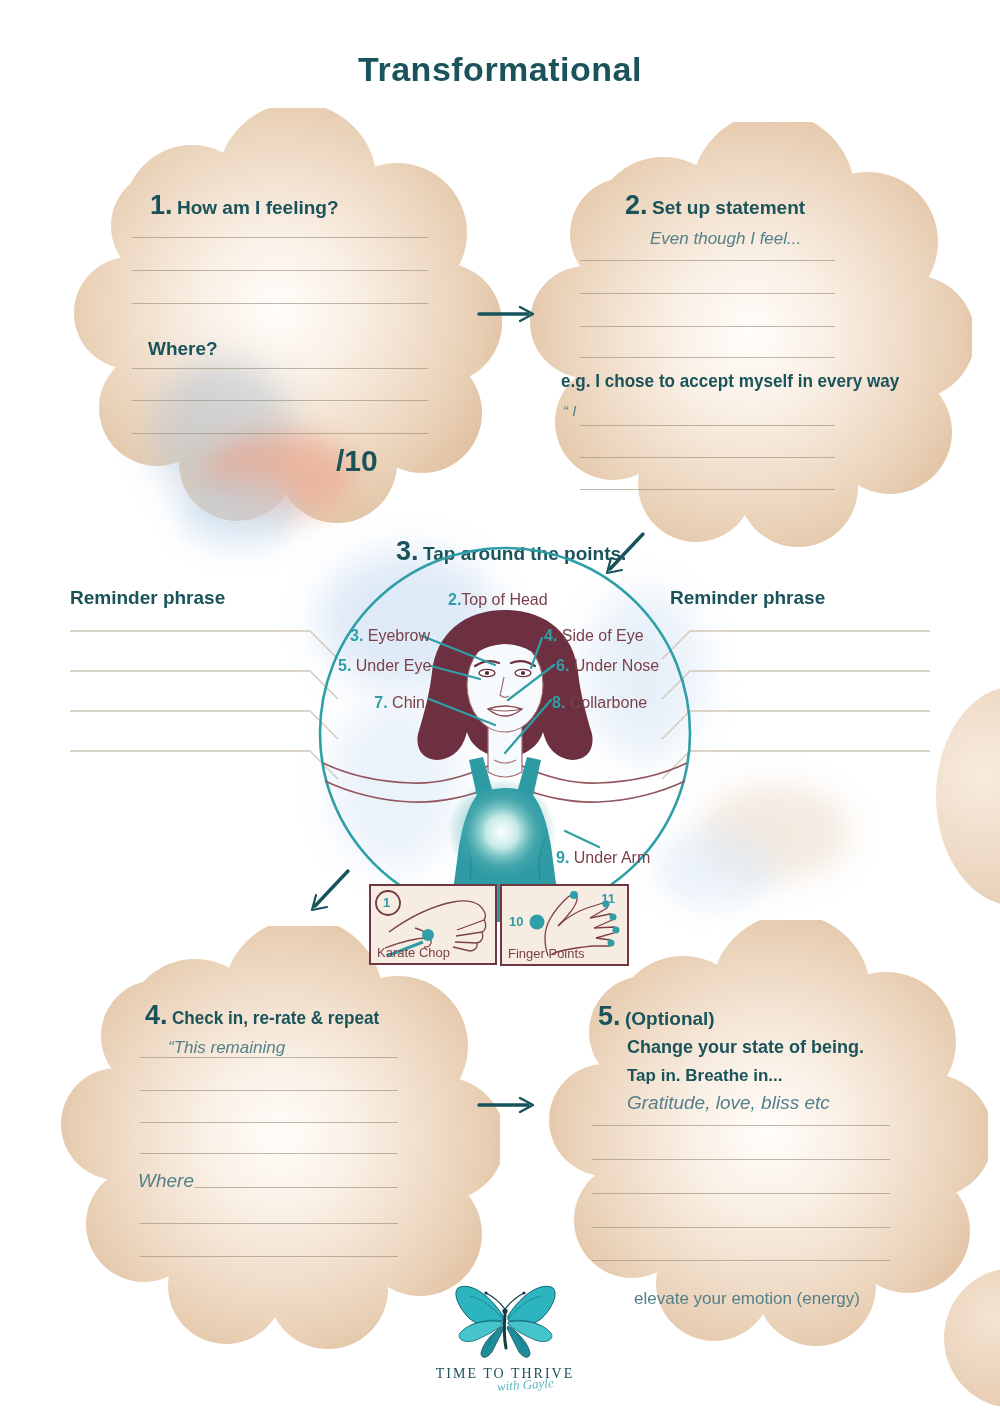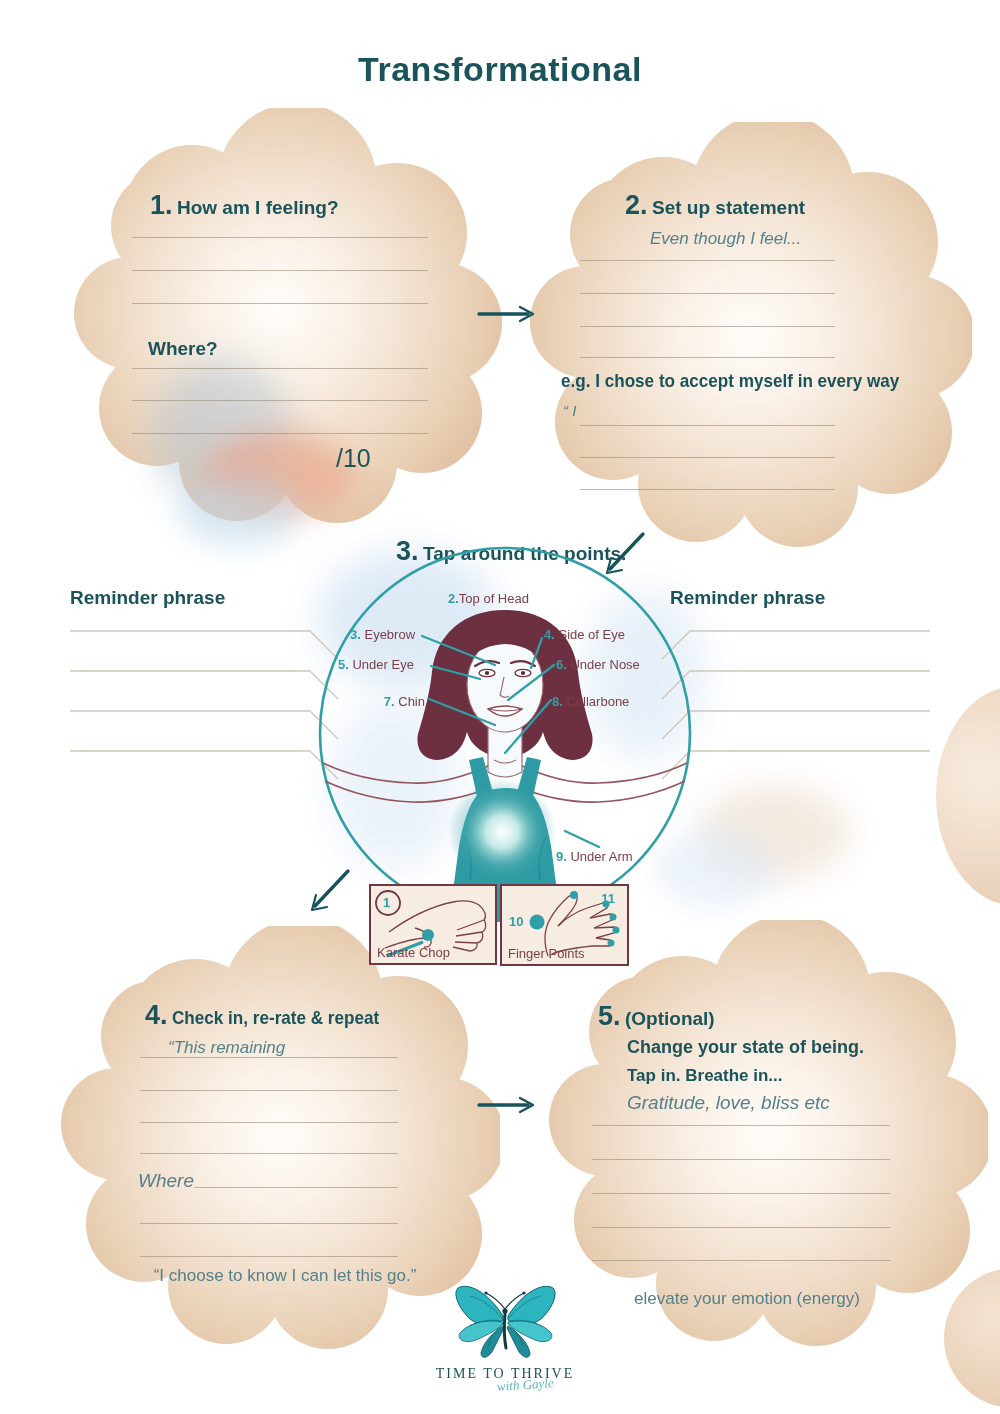--- a/index.html
+++ b/index.html
@@ -17,21 +17,21 @@
   .blob{position:absolute;border-radius:50%;pointer-events:none;}
   .title-line{position:absolute;left:0;width:1000px;text-align:center;
         font-size:34px;font-weight:bold;color:var(--dark-teal);letter-spacing:.5px;}
   .h-num{font-size:27px;font-weight:bold;color:var(--dark-teal);}
   .h-txt{font-size:19px;font-weight:bold;color:var(--dark-teal);}
   .h-txt.cond{display:inline-block;transform:scaleX(.9);transform-origin:left center;white-space:nowrap;}
   .light{color:var(--light-teal);font-style:italic;}
   .t17{font-size:17px;}
   .t19{font-size:19px;}
   .wline{position:absolute;height:1px;background:var(--line);}
-  .tap{position:absolute;font-size:13px;color:var(--maroon);white-space:nowrap;}
+  .tap{position:absolute;font-size:16px;color:var(--maroon);white-space:nowrap;}
   .tap .n{color:var(--teal);font-weight:bold;}
   .hand-box{position:absolute;background:#f7ece1;border:2.5px solid #703642;box-sizing:border-box;}
   .hand-label{position:absolute;left:6px;bottom:3px;font-size:13px;color:var(--maroon);white-space:nowrap;}
   .hand-num{position:absolute;font-size:13px;font-weight:bold;color:var(--teal);}
   .arrow path{stroke:#17535b;fill:none;stroke-linecap:round;stroke-linejoin:round;}
   .reminder-h{position:absolute;font-size:19px;font-weight:bold;color:var(--dark-teal);white-space:nowrap;}
   .quote{color:var(--light-teal);}
   .brand{position:absolute;left:415px;top:1366px;width:180px;text-align:center;
         font-family:"Liberation Serif",serif;font-size:14px;letter-spacing:2px;color:#1c5058;}
   .script{position:absolute;left:497px;top:1377px;font-family:"Liberation Serif",serif;
@@ -160,21 +160,21 @@
     <span class="h-num">1.</span>
     <span class="h-txt">How am I feeling?</span>
   </div>
   <div class="wline" style="left:132px;top:237px;width:296px;"></div>
   <div class="wline" style="left:132px;top:270px;width:296px;"></div>
   <div class="wline" style="left:132px;top:303px;width:296px;"></div>
   <div class="abs h-txt" style="left:148px;top:338px;">Where?</div>
   <div class="wline" style="left:132px;top:368px;width:296px;"></div>
   <div class="wline" style="left:132px;top:400px;width:296px;"></div>
   <div class="wline" style="left:132px;top:433px;width:296px;"></div>
-  <div class="abs" style="left:336px;top:444px;font-size:25px;font-weight:normal;color:var(--dark-teal);">/10</div>
+  <div class="abs" style="left:336px;top:444px;font-size:30px;font-weight:bold;color:var(--dark-teal);">/10</div>
 
   <svg class="abs arrow" style="left:476px;top:305px" width="62" height="18" viewBox="0 0 62 18">
     <path d="M3,9 L52,9" stroke-width="3.4"></path>
       <path d="M44,2 L57,9 L44,16" stroke-width="2.4"></path>
   </svg>
 
   <div class="abs" style="left:625px;top:190px;white-space:nowrap;">
     <span class="h-num">2.</span>
     <span class="h-txt">Set up statement</span>
   </div>
@@ -337,21 +337,20 @@
   </div>
   <div class="abs light t17" style="left:168px;top:1038px;">“This remaining</div>
   <div class="wline" style="left:140px;top:1057px;width:258px;"></div>
   <div class="wline" style="left:140px;top:1090px;width:258px;"></div>
   <div class="wline" style="left:140px;top:1122px;width:258px;"></div>
   <div class="wline" style="left:140px;top:1153px;width:258px;"></div>
   <div class="abs light t19" style="left:138px;top:1170px;">Where</div>
   <div class="wline" style="left:194px;top:1187px;width:204px;"></div>
   <div class="wline" style="left:140px;top:1223px;width:258px;"></div>
   <div class="wline" style="left:140px;top:1256px;width:258px;"></div>
-  <div class="abs quote t17" style="left:135px;top:1266px;width:300px;text-align:center;">“I choose to know I can let this go.”</div>
 
   <svg class="abs arrow" style="left:476px;top:1096px" width="62" height="18" viewBox="0 0 62 18">
     <path d="M3,9 L52,9" stroke-width="3.4"></path>
       <path d="M44,2 L57,9 L44,16" stroke-width="2.4"></path>
   </svg>
 
   <div class="abs" style="left:598px;top:1001px;white-space:nowrap;">
     <span class="h-num">5.</span>
     <span class="h-txt">(Optional)</span>
   </div>

